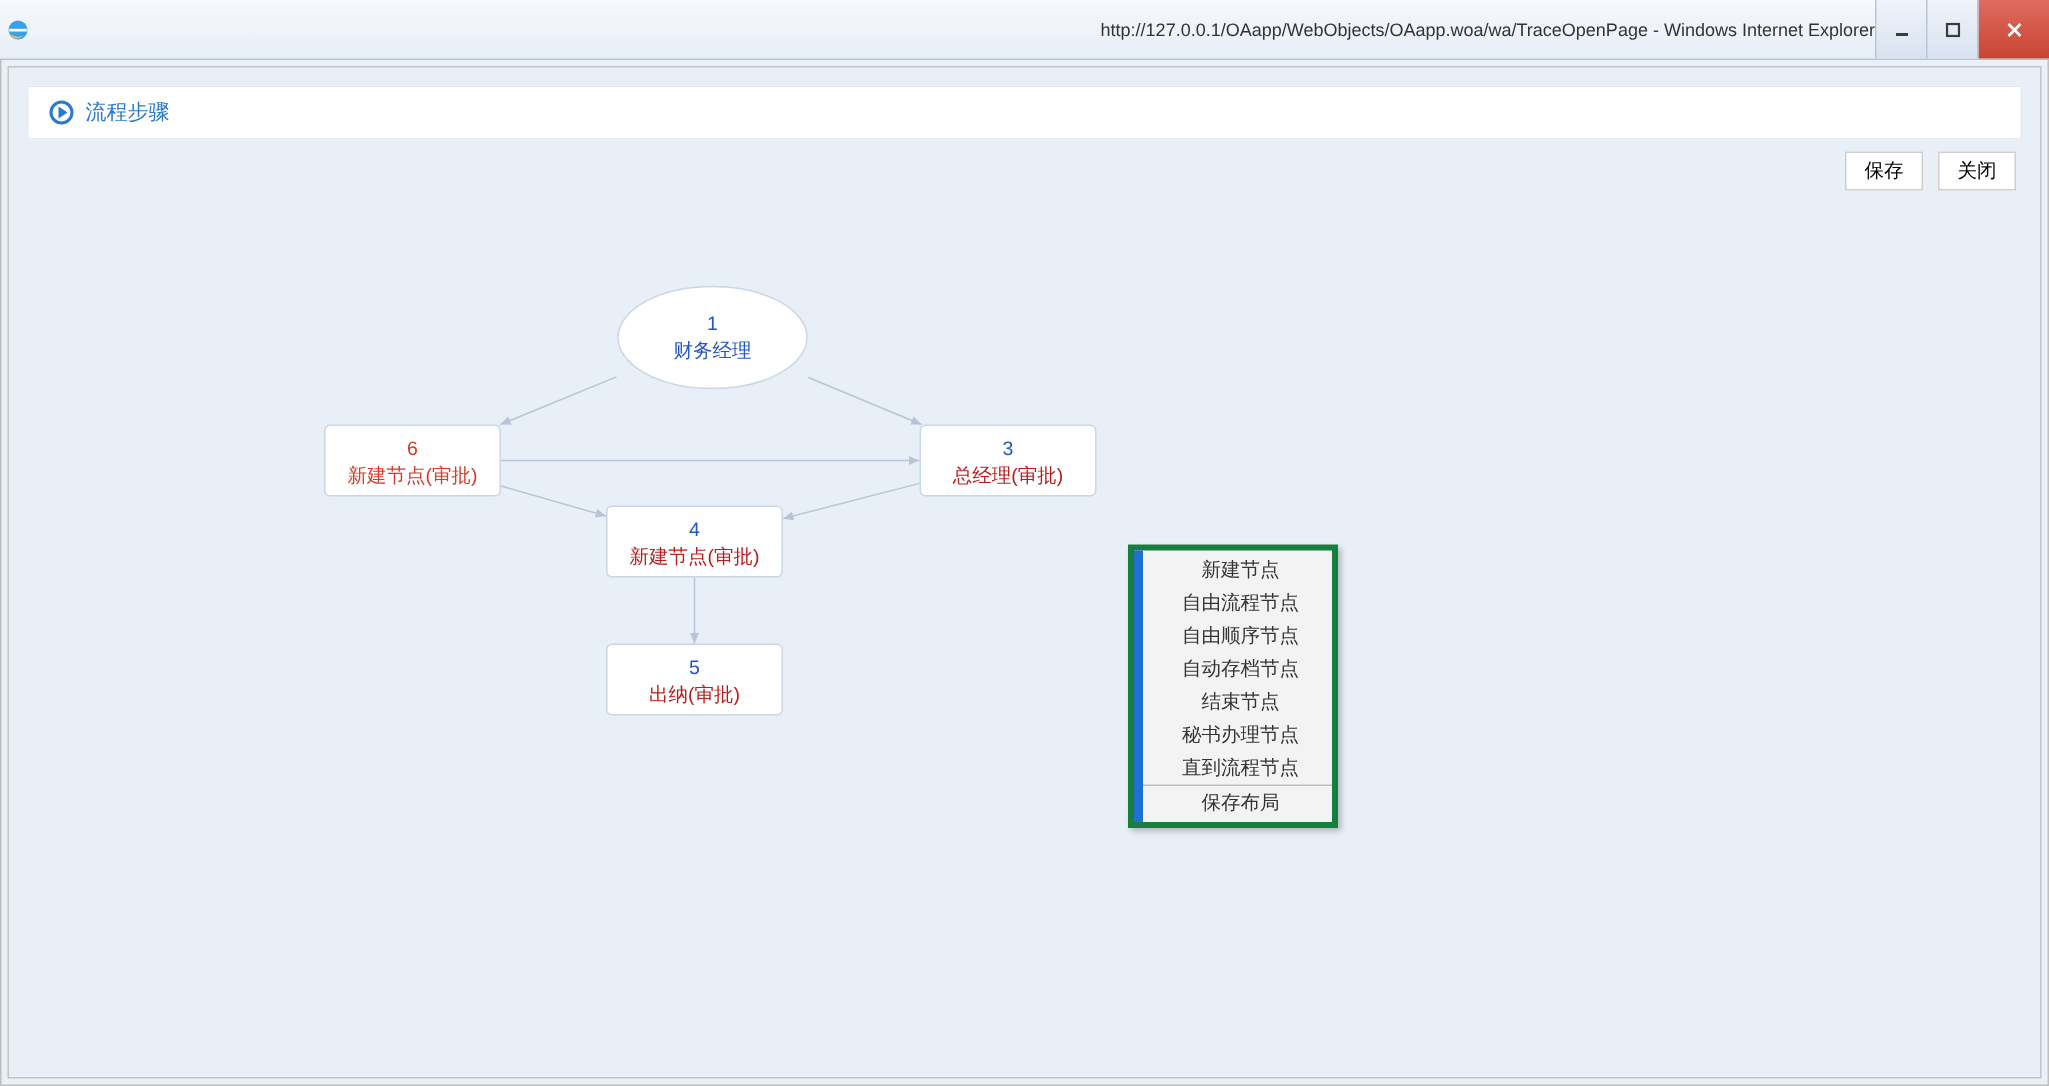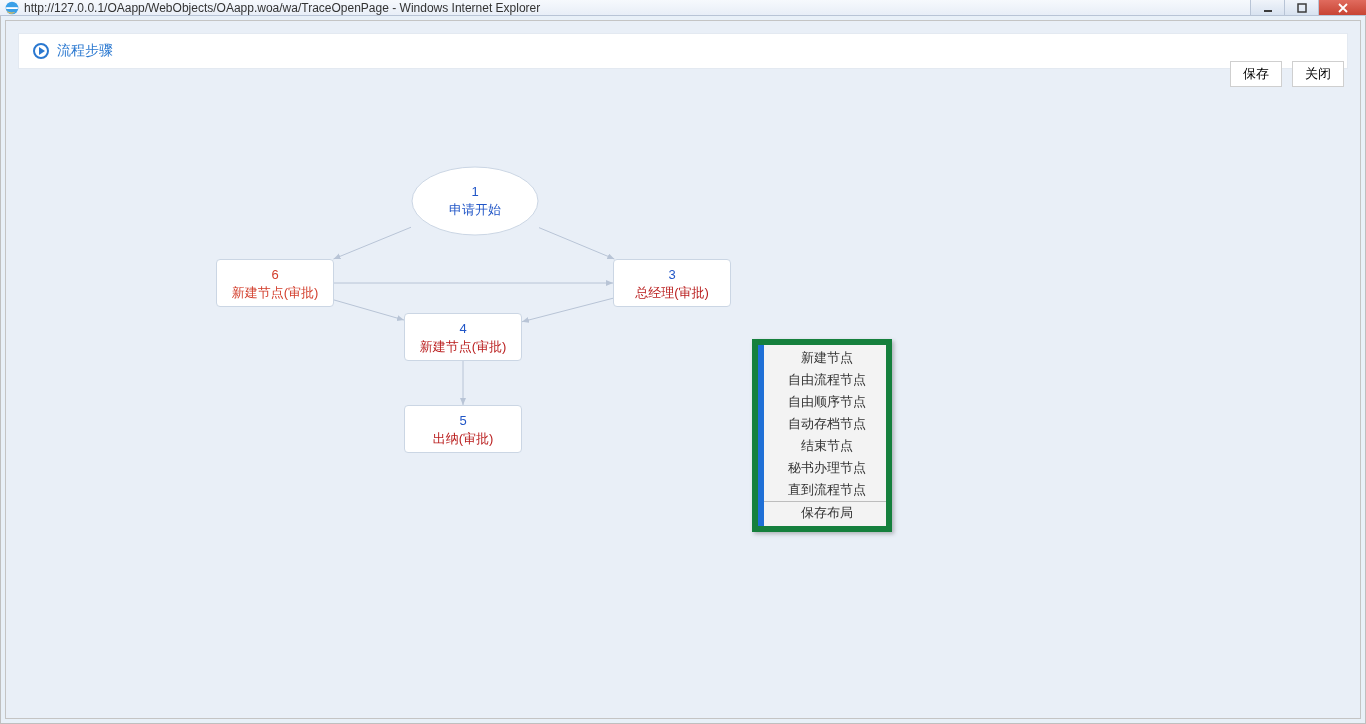--- a/index.html
+++ b/index.html
@@ -1,42 +1,42 @@
 <!DOCTYPE html>
 <html><head>
 <meta charset="utf-8">
 <style>
   * { box-sizing: border-box; margin: 0; padding: 0; }
   html, body { width: 100%; height: 100%; font-family: "Microsoft YaHei", "Segoe UI", Tahoma, sans-serif; font-size: 13px; background: #fff; }
   .window { position: relative; width: 100%; height: 100%; display: flex; flex-direction: column; }
-  .titlebar { height: 16px; background: linear-gradient(#f6f9fd, #e8eef7); border-bottom: 1px solid #b8c4d6; display: flex; align-items: center; padding-left: 4px; }
+  .titlebar { height: 40px; background: linear-gradient(#f6f9fd, #e8eef7); border-bottom: 1px solid #b8c4d6; display: flex; align-items: center; padding-left: 4px; text-align: right; }
   .titlebar .favicon { width: 16px; height: 16px; margin-right: 4px; display:inline-block; }
   .titlebar .title-text { font-size: 12px; color: #333; flex: 1; white-space: nowrap; overflow: hidden; }
   .win-buttons { display: flex; height: 100%; align-items: stretch; }
   .win-btn { width: 34px; display: flex; align-items: center; justify-content: center; border-left: 1px solid #b8c4d6; background: linear-gradient(#f0f4fa,#d8e2f0); cursor: default; }
   .win-btn.close { background: linear-gradient(#e06b5e,#c84434); color:#fff; width:48px; }
   .win-btn svg { display:block; }
   .client { flex: 1; position: relative; border: 1px solid #bfbfbf; border-top: none; background: #e8f0f8; }
   .inner-scroll { position:absolute; left:4px; top:4px; right:4px; bottom:4px; background:#e9eff7; border:1px solid #c4c4c4; overflow:hidden; }
   .panel-header { margin: 12px; background:#fff; border:1px solid #e3e9f1; height:36px; display:flex; align-items:center; padding-left:14px; color:#2a78d0; font-size:14px; }
   .panel-header .arrow { width:16px; height:16px; border-radius:50%; border:2px solid #2a78d0; display:inline-flex; align-items:center; justify-content:center; margin-right:8px; }
   .panel-header .arrow::after { content:""; display:block; width:0; height:0; border-top:4px solid transparent; border-bottom:4px solid transparent; border-left:6px solid #2a78d0; margin-left:1px;}
-  .action-bar { position:absolute; right:16px; top:40px; display:flex; gap:10px;border-radius:10px; }
+  .action-bar { position:absolute; right:16px; top:56px; display:flex; gap:10px;border-radius:10px; }
   .action-bar button { background:#fff; border:1px solid #cfcfcf; padding:3px 12px; font-size:13px; cursor:pointer; }
   .canvas { position:absolute; left:0; right:0; top:100px; bottom:0; }
   .node { position:absolute; background:#fff; border:1px solid #cbd6e4; border-radius:4px; text-align:center; font-size:13px; line-height:1.4; padding-top:6px; box-shadow:0 0 0 rgba(0,0,0,0); }
   .node.rect { width:118px; height:48px; }
   .node .num { color:#2156c7; }
   .node .lbl { color:#b91c1c; }
   .node.selected .num, .node.selected .lbl { color:#d23c2a; }
   .node-ellipse { position:absolute; width:128px; height:70px; }
   .node-ellipse svg { position:absolute; left:0; top:0; }
   .node-ellipse .inner { position:absolute; left:0; top:0; width:100%; height:100%; display:flex; flex-direction:column; align-items:center; justify-content:center; font-size:13px; color:#2156c7; line-height:1.4; }
   svg.edges { position:absolute; left:0; top:0; width:100%; height:100%; pointer-events:none; }
-  .context-menu { position:absolute; background:#f3f3f3; border:6px solid #15803d; box-shadow:2px 2px 4px rgba(0,0,0,0.25); font-size:13px; width:140px; }
+  .context-menu { position:absolute; background:#f3f3f3; border:4px solid #15803d; box-shadow:2px 2px 4px rgba(0,0,0,0.25); font-size:13px; width:140px; }
   .context-menu .bluebar { position:absolute; left:0; top:0; bottom:0; width:6px; background:#1e6fd6; }
   .context-menu ul { list-style:none; padding:2px 0; }
   .context-menu li { padding:2px 4px 2px 14px; text-align:center; cursor:default; color:#333; }
   .context-menu li.sep-before { border-top:1px solid #bdbdbd; }
 </style>
 </head>
 <body>
 
 <div class="window">
   <div class="titlebar">
@@ -93,21 +93,21 @@
             <line x1="328" y1="178.9468085106383" x2="398" y2="199.0531914893617" stroke="#b8c4d6" stroke-width="1" marker-end="url(#arr)"></line>
             <line x1="607" y1="177.244019138756" x2="516" y2="200.755980861244" stroke="#b8c4d6" stroke-width="1" marker-end="url(#arr)"></line>
             <line x1="457" y1="240" x2="457" y2="284" stroke="#b8c4d6" stroke-width="1" marker-end="url(#arr)"></line>
           </svg>
       <div class="node-ellipse" style="left: 405px; top: 45px; width: 128px; height: 70px;">
             <svg width="128" height="70">
               <ellipse cx="64" cy="35" rx="63" ry="34" fill="#fff" stroke="#cbd6e4"></ellipse>
             </svg>
             <div class="inner">
               <div class="num">1</div>
-              <div class="lbl">申请开始</div>
+              <div class="lbl">财务经理</div>
             </div>
           </div>
           <div class="node rect selected" style="left: 210px; top: 138px; width: 118px; height: 48px;">
             <div class="num">6</div>
             <div class="lbl">新建节点(审批)</div>
           </div>
           <div class="node rect" style="left: 607px; top: 138px; width: 118px; height: 48px;">
             <div class="num">3</div>
             <div class="lbl">总经理(审批)</div>
           </div>

